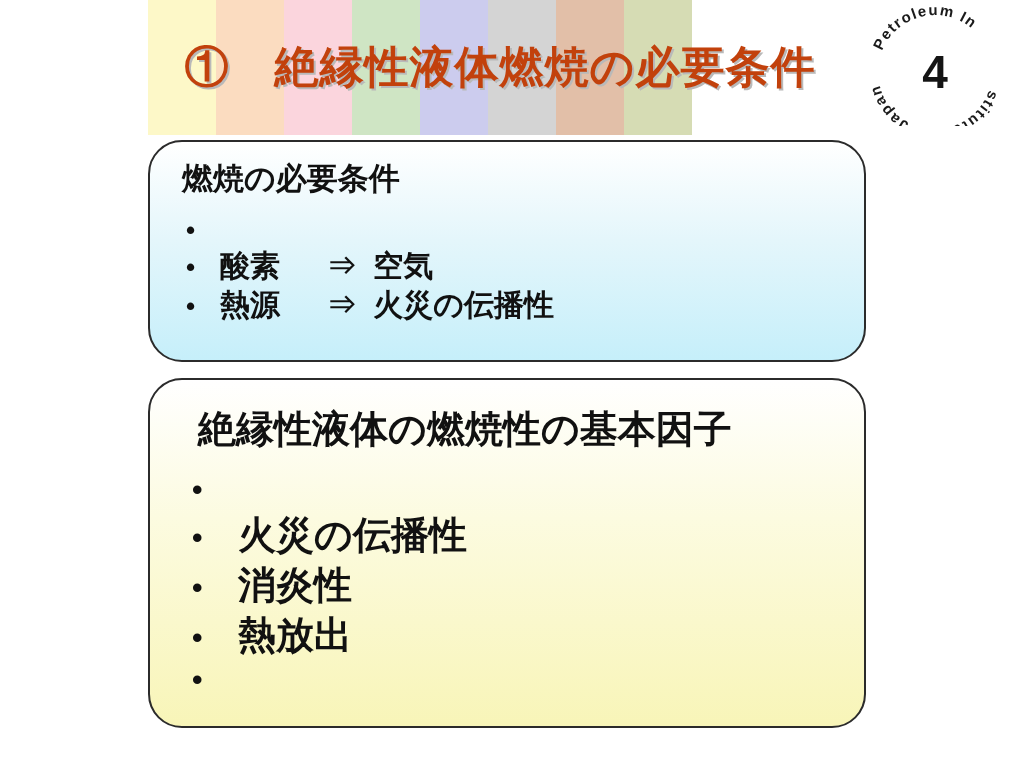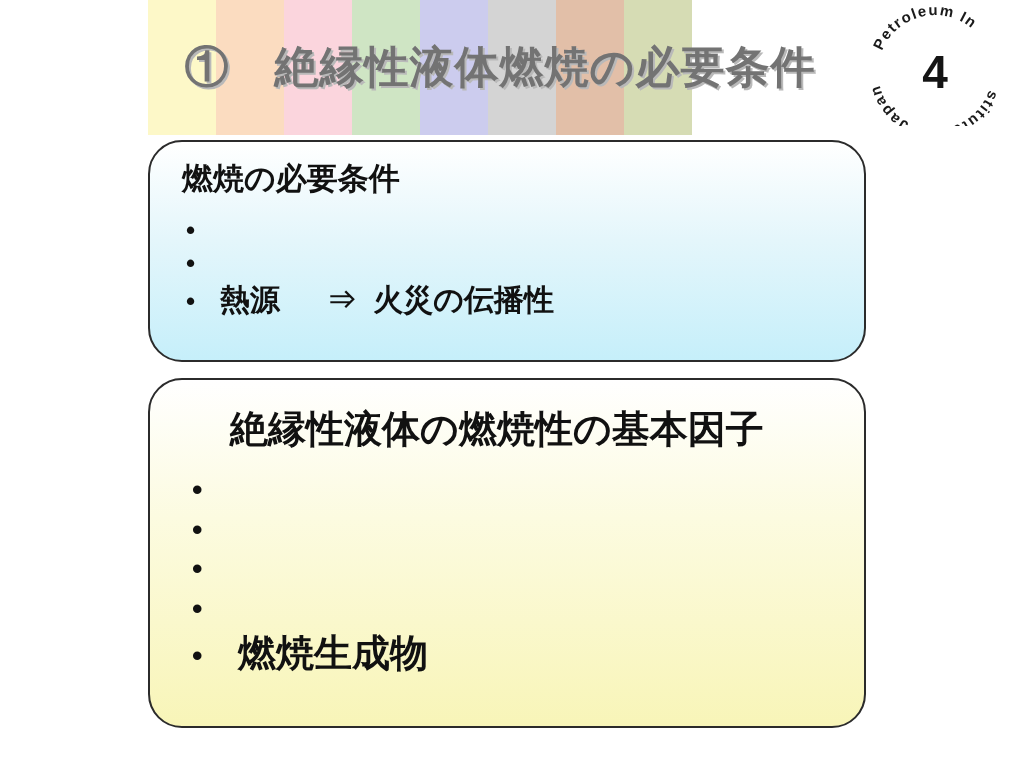--- a/index.html
+++ b/index.html
@@ -30,21 +30,21 @@
 
   
   .slide-title {
     position: absolute;
     top: 38px;
     left: 150px;
     width: 700px;
     text-align: center;
     font-size: 44px;
     font-weight: bold;
-    color: #737373;
+    color: #c2410c;
     letter-spacing: 1px;
     text-shadow: 2px 2px 0 #b9b9b9;
     white-space: nowrap;
   }
 
   
   .logo {
     position: absolute;
     top: 6px;
     right: 14px;
@@ -87,21 +87,20 @@
   .box-1 .box-heading {
     position: absolute;
     left: 32px;
     top: 16px;
   }
   .box-2 .box-heading {
     position: absolute;
     left: 48px;
     top: 24px;
     font-size: 38px;
-    margin-left: 32px;
   }
 
   ul.bullets {
     list-style: none;
     margin: 0;
     padding: 0;
     position: absolute;
   }
   .box-1 ul.bullets {
     left: 36px;
@@ -173,41 +172,44 @@
 </div>
 
 <div class="box box-1">
   <div class="box-heading">燃焼の必要条件</div>
   <ul class="bullets">
     <li>
       <span class="dot">•</span>
     </li>
     <li>
       <span class="dot">•</span>
+      <span>酸素　  ⇒  空気</span>
     </li>
     <li>
       <span class="dot">•</span>
       <span>熱源　  ⇒  火災の伝播性</span>
     </li>
   </ul>
 </div>
 
 <div class="box box-2">
   <div class="box-heading">絶縁性液体の燃焼性の基本因子</div>
   <ul class="bullets">
     <li>
       <span class="dot">•</span>
     </li>
     <li>
       <span class="dot">•</span>
-    </li>
-    <li>
-      <span class="dot">•</span>
-    </li>
-    <li>
-      <span class="dot">•</span>
-    </li>
-    <li>
-      <span class="dot">•</span>
-      <span>燃焼生成物</span>
+      <span>火災の伝播性</span>
+    </li>
+    <li>
+      <span class="dot">•</span>
+      <span>消炎性</span>
+    </li>
+    <li>
+      <span class="dot">•</span>
+      <span>熱放出</span>
+    </li>
+    <li>
+      <span class="dot">•</span>
     </li>
   </ul>
 </div>
 
 </body></html>

